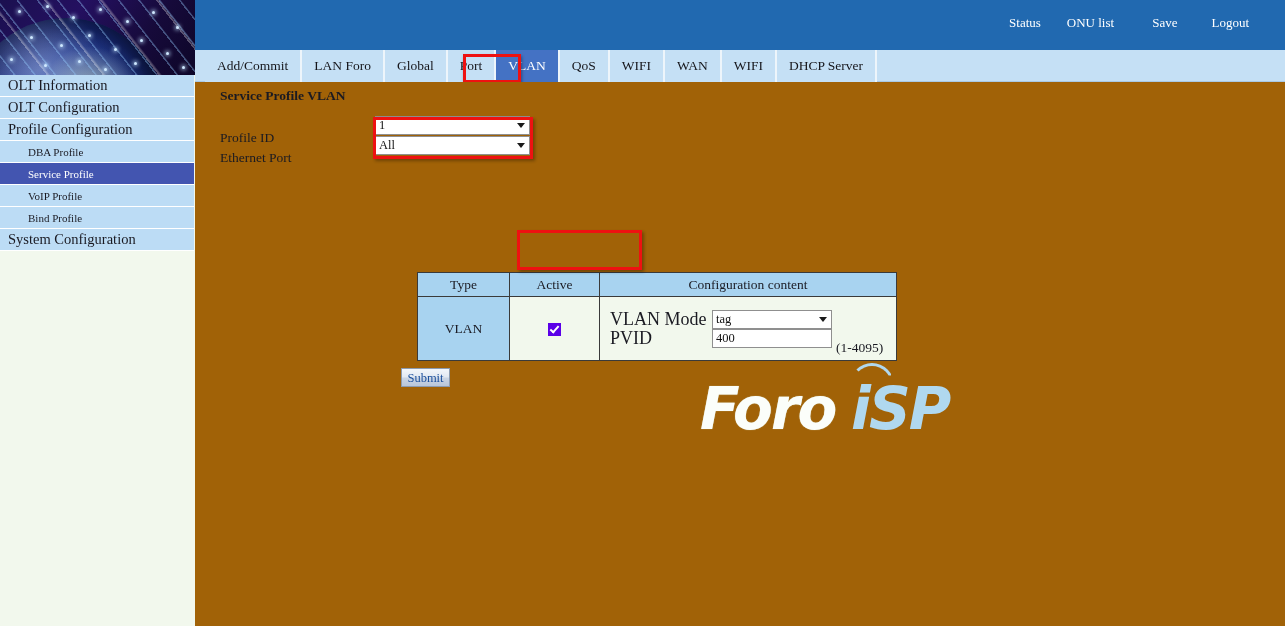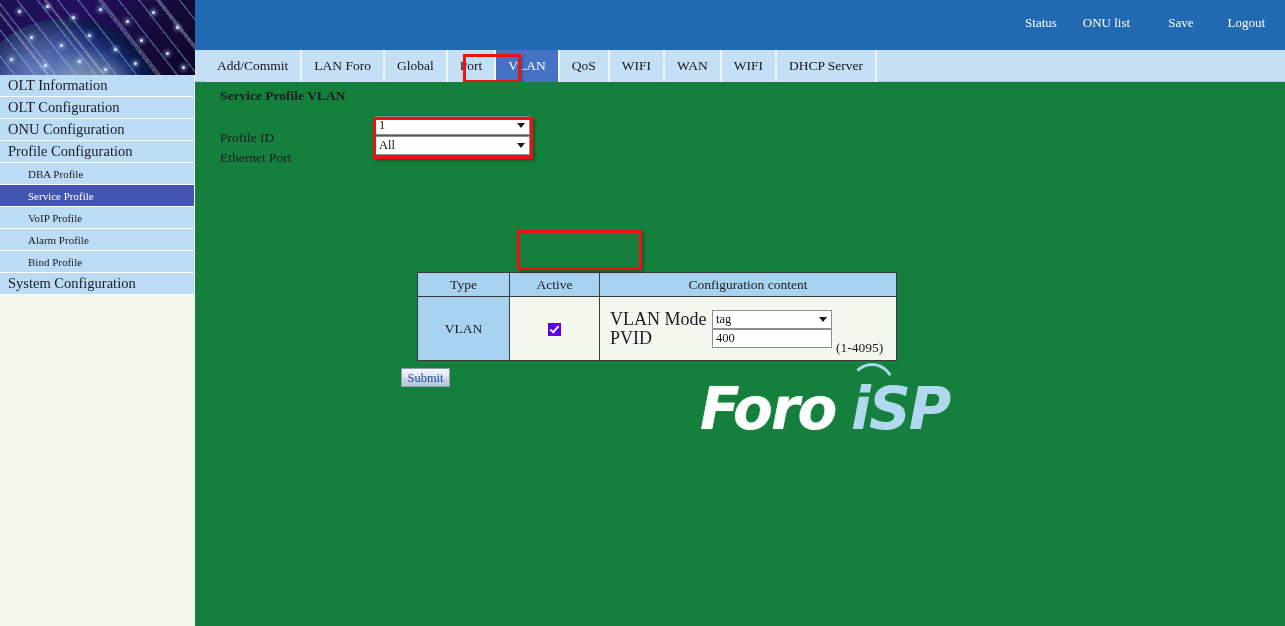--- a/index.html
+++ b/index.html
@@ -68,21 +68,21 @@
     position: absolute; width: 3px; height: 3px; border-radius: 50%;
     background: #cfe8ff; box-shadow: 0 0 4px 1px rgba(190,225,255,0.9);
   }
 
   
   .topbar {
     position: absolute; left: 195px; top: 0; width: 1090px; height: 50px;
     background: #2169b0;
   }
   .topnav {
-    position: absolute; right: 20px; top: 15px;
+    position: absolute; right: 36px; top: 15px;
     display: flex; align-items: center; justify-content: flex-end;
   }
   .topnav a {
     color: #ffffff; text-decoration: none; font-size: 13px;
     padding: 0 0;
   }
   .topnav .gap1 { width: 26px; }
   .topnav .gap2 { width: 38px; }
   .topnav .gap3 { width: 34px; }
 
@@ -130,21 +130,21 @@
     padding-left: 28px;
     font-size: 11px;
   }
   .side-item.sel {
     background: #4355b0; color: #ffffff;
   }
 
   
   .content {
     position: absolute; left: 195px; top: 82px; width: 1090px; height: 544px;
-    background: #15803d;
+    background: #a16207;
   }
   .page-title {
     position: absolute; left: 25px; top: 6px;
     font-size: 13.5px; font-weight: bold; color: #1a1a22;
   }
 
   .form-rows { position: absolute; left: 25px; top: 33px; }
   .form-row { display: flex; align-items: center; height: 20px; }
   .form-label { width: 155px; font-size: 13.5px; color: #1a1a22; margin-top: 25px; }
 
@@ -329,26 +329,24 @@
         <div class="tab">WAN</div>
         <div class="tab">WIFI</div>
         <div class="tab">DHCP Server</div>
       </div>
   </div>
   <div class="tab-hl"></div>
 
   <div class="sidebar" id="sidebar">
       <div class="side-item">OLT Information</div>
       <div class="side-item">OLT Configuration</div>
-      <div class="side-item">ONU Configuration</div>
       <div class="side-item">Profile Configuration</div>
       <div class="side-item sub">DBA Profile</div>
       <div class="side-item sub sel">Service Profile</div>
       <div class="side-item sub">VoIP Profile</div>
-      <div class="side-item sub">Alarm Profile</div>
       <div class="side-item sub">Bind Profile</div>
       <div class="side-item">System Configuration</div>
     </div>
 
   <div class="content">
 
     <div class="page-title">Service Profile VLAN</div>
 
     <div class="form-rows">
       <div class="form-row">

